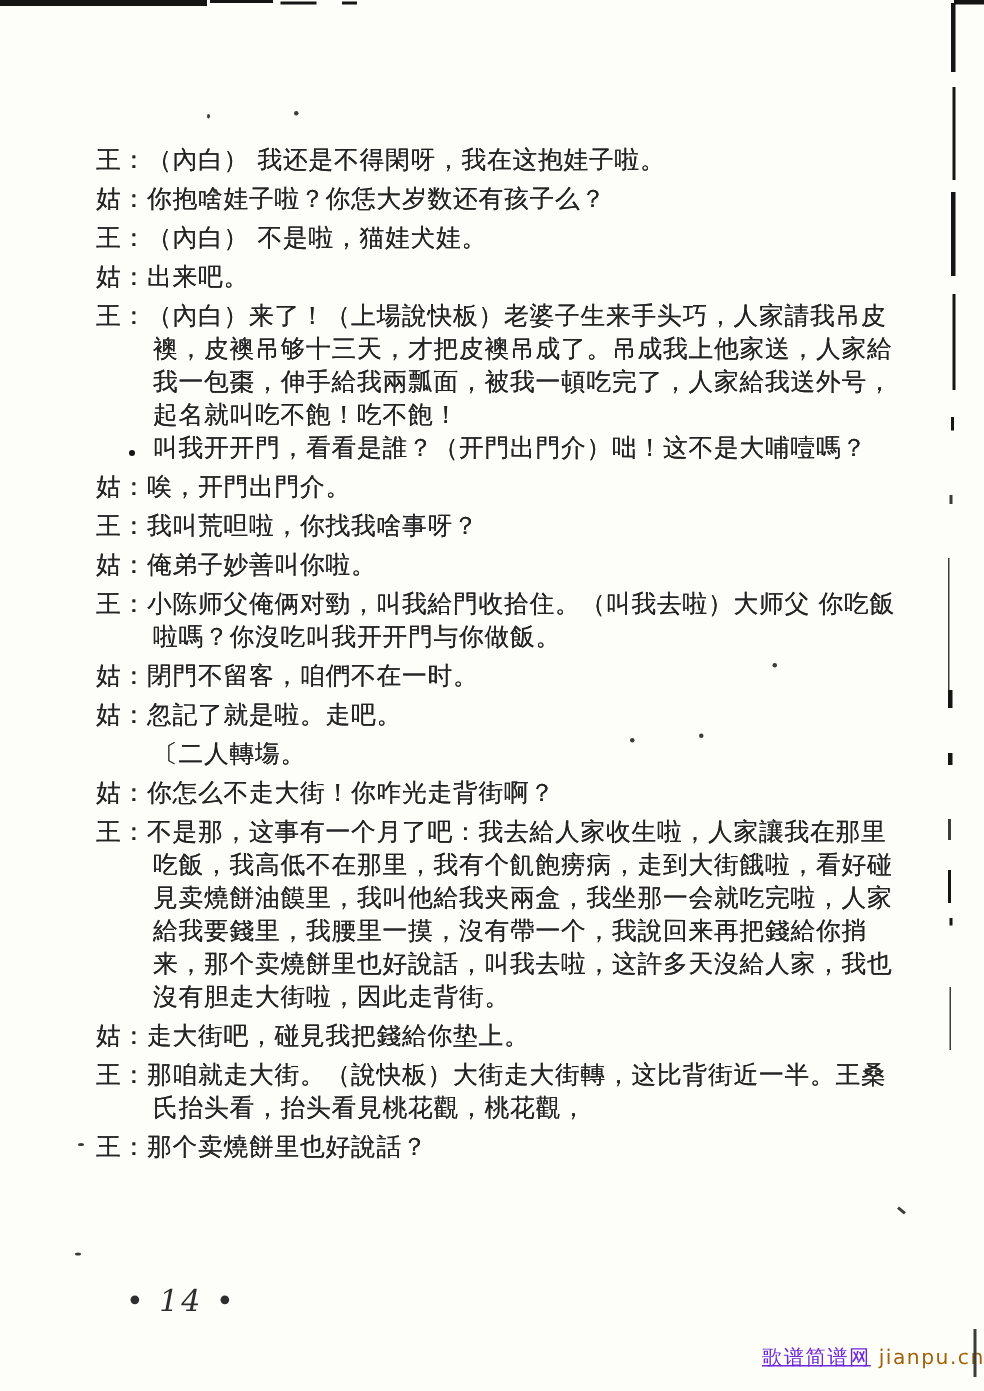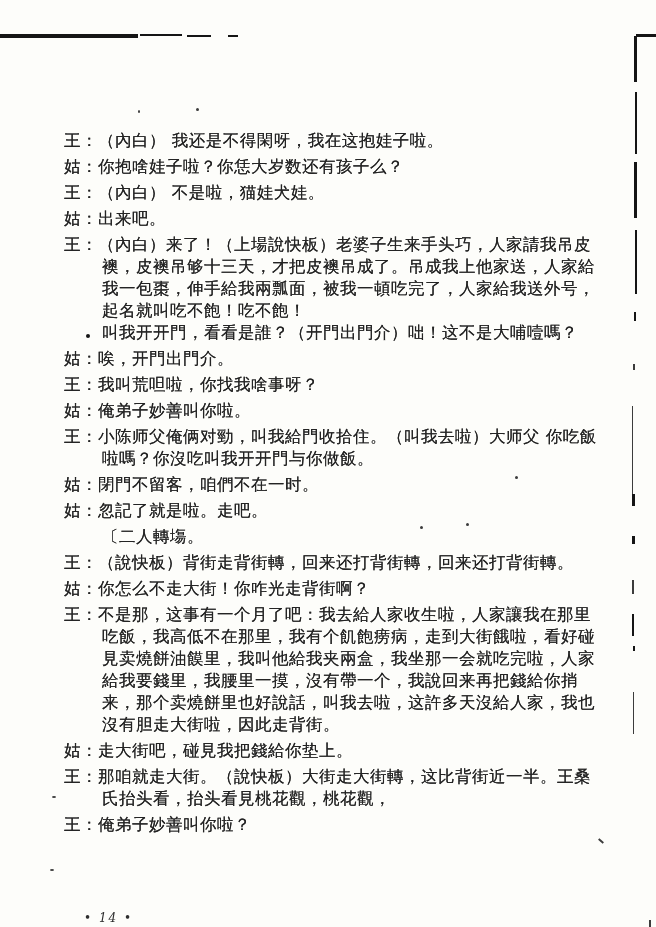--- a/index.html
+++ b/index.html
@@ -1,41 +1,41 @@
 <!DOCTYPE html>
 <html><head>
 <meta charset="utf-8">
 <style>
   html,body{margin:0;padding:0;}
   body{
     width:656px;height:927px;position:relative;overflow:hidden;
     background:#fdfdfa;
     font-family:"DejaVu Serif","Liberation Serif",serif;
   }
-  .sheet{position:absolute;inset:0;margin-top:34px;}
+  .sheet{position:absolute;inset:0;}
   
   .textblock{
     position:absolute;left:64px;top:96px;width:542px;
     font-size:16.5px;line-height:22px;color:#242424;
     letter-spacing:0.5px;
     text-shadow:0 0 0.4px #3a3a3a;
   }
   .line{
     padding-left:38px;text-indent:-38px;
     margin-bottom:4px;
     word-break:break-all;
   }
   .line .spk{display:inline;}
   .line .txt{display:inline;}
   .line .txt.para{display:block;text-indent:0;}
   .line.stage{text-indent:0;margin-top:2px;}
   
   .pagenum{
-    position:absolute;left:84px;top:877px;
-    font-style:italic;font-size:12px;color:#2e2e2e;
+    position:absolute;left:84px;top:855px;
+    font-style:italic;font-size:20px;color:#2e2e2e;
     letter-spacing:2px;
     text-align:center;
   }
   
   .watermark{
     position:absolute;left:508px;top:896px;
     font-size:13.5px;letter-spacing:1px;white-space:nowrap;
     font-family:"DejaVu Sans","Liberation Sans",sans-serif;
   }
   .watermark .wm-name{color:#6d28d9;text-decoration:underline;}
@@ -56,26 +56,25 @@
       <div class="line"><span class="spk">王：</span><span class="txt">（內白） 不是啦，猫娃犬娃。</span></div>
       <div class="line"><span class="spk">姑：</span><span class="txt">出来吧。</span></div>
       <div class="line"><span class="spk">王：</span><span class="txt">（內白）来了！（上場說快板）老婆子生来手头巧，人家請我吊皮襖，皮襖吊够十三天，才把皮襖吊成了。吊成我上他家送，人家給我一包棗，伸手給我兩瓢面，被我一頓吃完了，人家給我送外号，起名就叫吃不飽！吃不飽！</span><span class="txt para">叫我开开門，看看是誰？（开門出門介）咄！这不是大哺噎嗎？</span></div>
       <div class="line"><span class="spk">姑：</span><span class="txt">唉，开門出門介。</span></div>
       <div class="line"><span class="spk">王：</span><span class="txt">我叫荒呾啦，你找我啥事呀？</span></div>
       <div class="line"><span class="spk">姑：</span><span class="txt">俺弟子妙善叫你啦。</span></div>
       <div class="line"><span class="spk">王：</span><span class="txt">小陈师父俺俩对勁，叫我給門收拾住。（叫我去啦）大师父 你吃飯啦嗎？你沒吃叫我开开門与你做飯。</span></div>
       <div class="line"><span class="spk">姑：</span><span class="txt">閉門不留客，咱們不在一时。</span></div>
       <div class="line"><span class="spk">姑：</span><span class="txt">忽記了就是啦。走吧。</span></div>
       <div class="line stage">〔二人轉塲。</div>
-      <div class="line"><span class="spk">王：</span><span class="txt">（說快板）背街走背街轉，回来还打背街轉，回来还打背街轉。</span></div>
       <div class="line"><span class="spk">姑：</span><span class="txt">你怎么不走大街！你咋光走背街啊？</span></div>
       <div class="line"><span class="spk">王：</span><span class="txt">不是那，这事有一个月了吧：我去給人家收生啦，人家讓我在那里吃飯，我高低不在那里，我有个飢飽痨病，走到大街餓啦，看好碰見卖燒餅油饃里，我叫他給我夹兩盒，我坐那一会就吃完啦，人家給我要錢里，我腰里一摸，沒有帶一个，我說回来再把錢給你捎来，那个卖燒餅里也好說話，叫我去啦，这許多天沒給人家，我也沒有胆走大街啦，因此走背街。</span></div>
       <div class="line"><span class="spk">姑：</span><span class="txt">走大街吧，碰見我把錢給你垫上。</span></div>
       <div class="line"><span class="spk">王：</span><span class="txt">那咱就走大街。（說快板）大街走大街轉，这比背街近一半。王桑氏抬头看，抬头看見桃花觀，桃花觀，</span></div>
-      <div class="line"><span class="spk">王：</span><span class="txt">俺弟子妙善叫你啦？</span></div>
+      <div class="line"><span class="spk">王：</span><span class="txt">那个卖燒餅里也好說話？</span></div>
     </div>
 
   <div class="pagenum">• 14 •</div>
 
   <div class="watermark">
     <span class="wm-name">歌谱简谱网</span>
     <span class="wm-url">jianpu.cn</span>
   </div>
 
   <div class="art" style="left:0;top:0;width:138px;height:4px;"></div>

